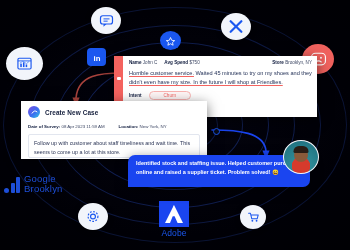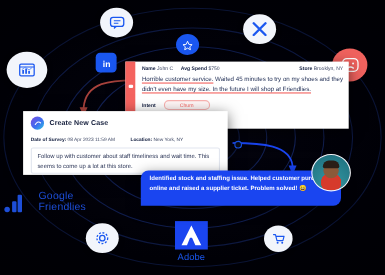--- a/index.html
+++ b/index.html
@@ -52,21 +52,21 @@
   #badge-chart  { left: 6px;   top: 47px;  width: 37px; height: 33px; }
   #badge-sad    { left: 302px; top: 44px;  width: 32px; height: 30px; }
   #badge-gear   { left: 78px;  top: 203px; width: 30px; height: 27px; }
   #badge-cart   { left: 240px; top: 205px; width: 26px; height: 24px; }
 
   .badge svg { display: block; }
 
   
   #ga-logo {
     position: absolute; left: 4px; top: 174px;
-    display: flex; align-items: flex-end; gap: 15px; justify-content: space-between;
+    display: flex; align-items: flex-end; gap: 4px; justify-content: space-between;
   }
   #ga-bars { display: flex; align-items: flex-end; gap: 1.5px; height: 16px; }
   #ga-bars i { display: block; width: 4px; background: #1d4ed8; border-radius: 1px; }
   #ga-bars i:nth-child(1) { height: 5px; border-radius: 50%; width:5px; }
   #ga-bars i:nth-child(2) { height: 10px; }
   #ga-bars i:nth-child(3) { height: 16px; }
   #ga-text { line-height: 1.02; }
   #ga-text span {
     display: block; color: #1d4ed8;
     font-size: 9.5px; font-weight: 400; letter-spacing: .2px;
@@ -275,21 +275,21 @@
   </div>
 
   <div id="ga-logo">
     <div id="ga-bars">
       <i></i>
         <i></i>
         <i></i>
     </div>
     <div id="ga-text">
       <span>Google</span>
-      <span>Friendlies</span>
+      <span>Brooklyn</span>
     </div>
   </div>
 
   <div id="adobe-logo">
     <svg id="adobe-mark" width="30" height="26" viewBox="0 0 30 26">
       <rect x="0" y="0" width="30" height="26" fill="#1a45f0"></rect>
       <path d="M15 4 L24 22 H18.6 L15.6 15.2 H11.4 L15 4 Z" fill="#ffffff"></path>
       <path d="M15 4 L6 22 H11 L15 12 Z" fill="#ffffff"></path>
     </svg>
     <span id="adobe-text">Adobe</span>

